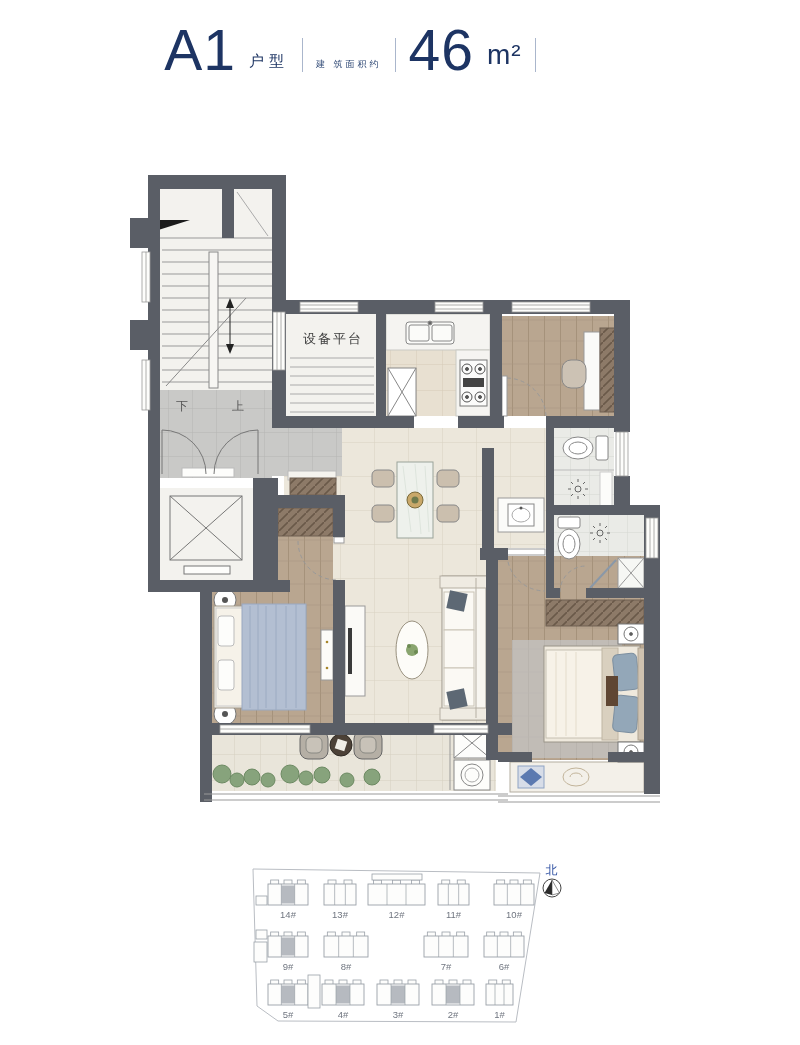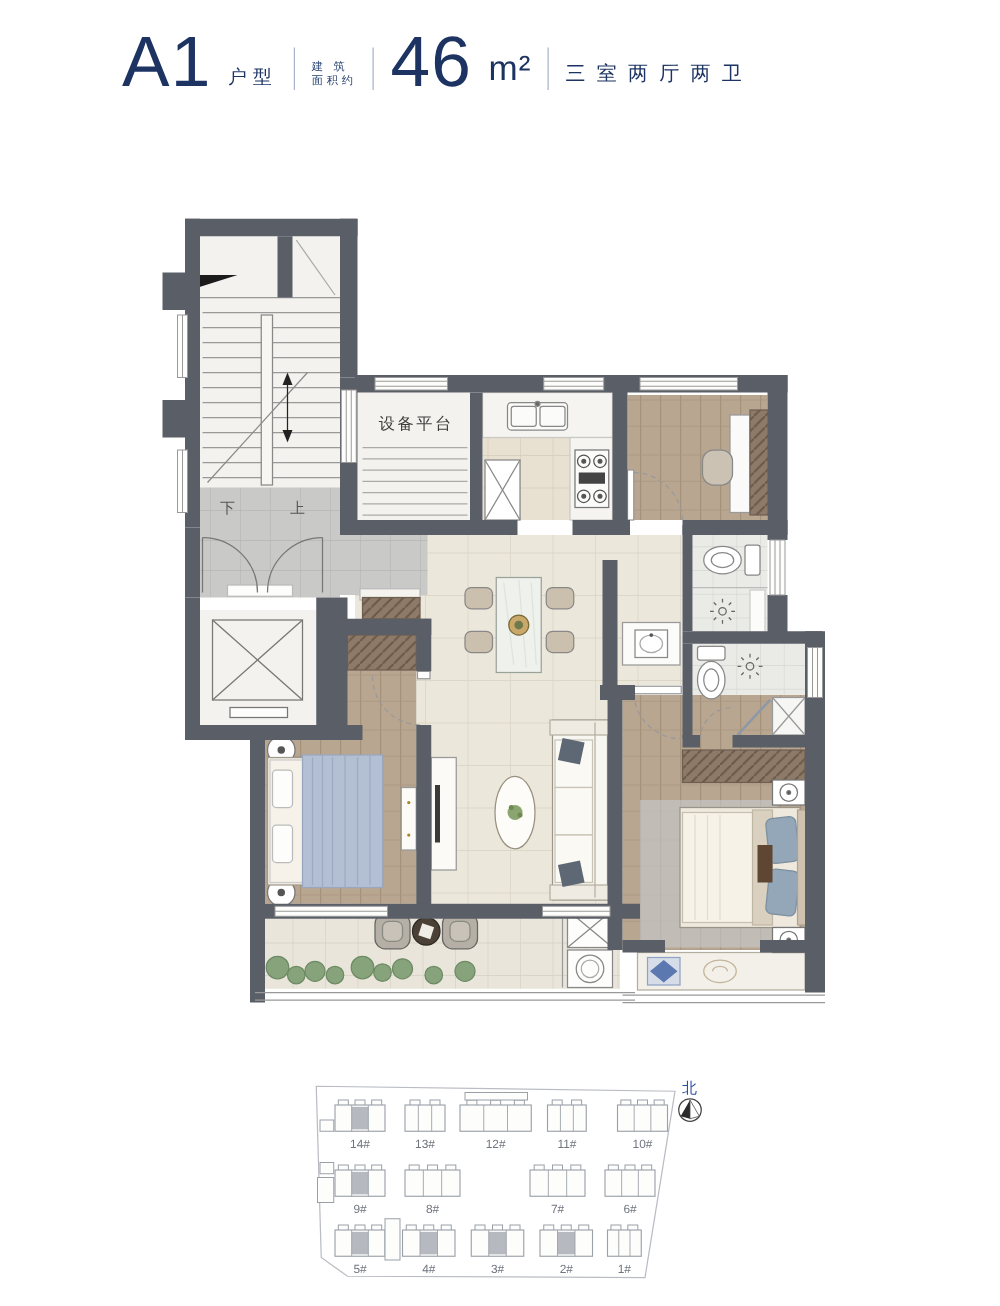--- a/index.html
+++ b/index.html
@@ -3,21 +3,21 @@
 <meta charset="utf-8">
 <style>
   html,body{margin:0;padding:0;background:#ffffff;}
   body{width:800px;height:1045px;position:relative;overflow:hidden;
        font-family:"Liberation Sans","DejaVu Sans",sans-serif;}
   .header{position:absolute;top:26px;left:0;width:700px;display:flex;
           justify-content:center;align-items:flex-end;gap:13px;color:#1d3463;}
   .big{font-size:57px;line-height:.85;font-weight:400;letter-spacing:1px;}
   .suffix{font-size:15px;letter-spacing:5px;padding-bottom:3px;text-align:center;}
   .vdiv{width:1px;height:34px;background:#aab6cc;margin-bottom:2px;}
-  .area-pre{display:flex;flex-direction:column;font-size:9px;letter-spacing:3px;
+  .area-pre{display:flex;font-size:9px;letter-spacing:3px;
             line-height:1.25;padding-bottom:4px;color:#2a4472;}
   .unitpow{font-size:28px;padding-bottom:3px;letter-spacing:1px;}
   .rooms{font-size:16px;letter-spacing:9px;padding-bottom:4px;}
   svg{position:absolute;}
   #floor{left:125px;top:165px;}
   #site{left:235px;top:855px;}
   text{font-family:"Liberation Sans","DejaVu Sans",sans-serif;}
   .plan-label{font-size:13px;fill:#3d3d3d;letter-spacing:2px;}
   .stair-label{font-size:12px;fill:#555;}
   .bl{font-size:9.5px;fill:#707680;text-anchor:middle;}
@@ -31,21 +31,20 @@
   <span class="suffix">户型</span>
   <span class="vdiv"></span>
   <span class="area-pre">
     <span>建 筑</span>
     <span>面积约</span>
   </span>
   <span class="vdiv"></span>
   <span class="big">46</span>
   <span class="unitpow">m²</span>
   <span class="vdiv"></span>
-  <span class="rooms">三室两厅两卫</span>
 </div>
 
 <svg id="floor" width="560" height="650" viewBox="125 165 560 650">
 <defs>
   <pattern id="wood" width="16" height="44" patternUnits="userSpaceOnUse">
     <rect width="16" height="44" fill="#b9a690"></rect>
     <line x1="0.5" y1="0" x2="0.5" y2="44" stroke="#a5927b" stroke-width="1"></line>
     <line x1="0.5" y1="12" x2="16" y2="12" stroke="#ac9882" stroke-width="0.7"></line>
     <line x1="0.5" y1="33" x2="16" y2="33" stroke="#ac9882" stroke-width="0.7"></line>
   </pattern>

